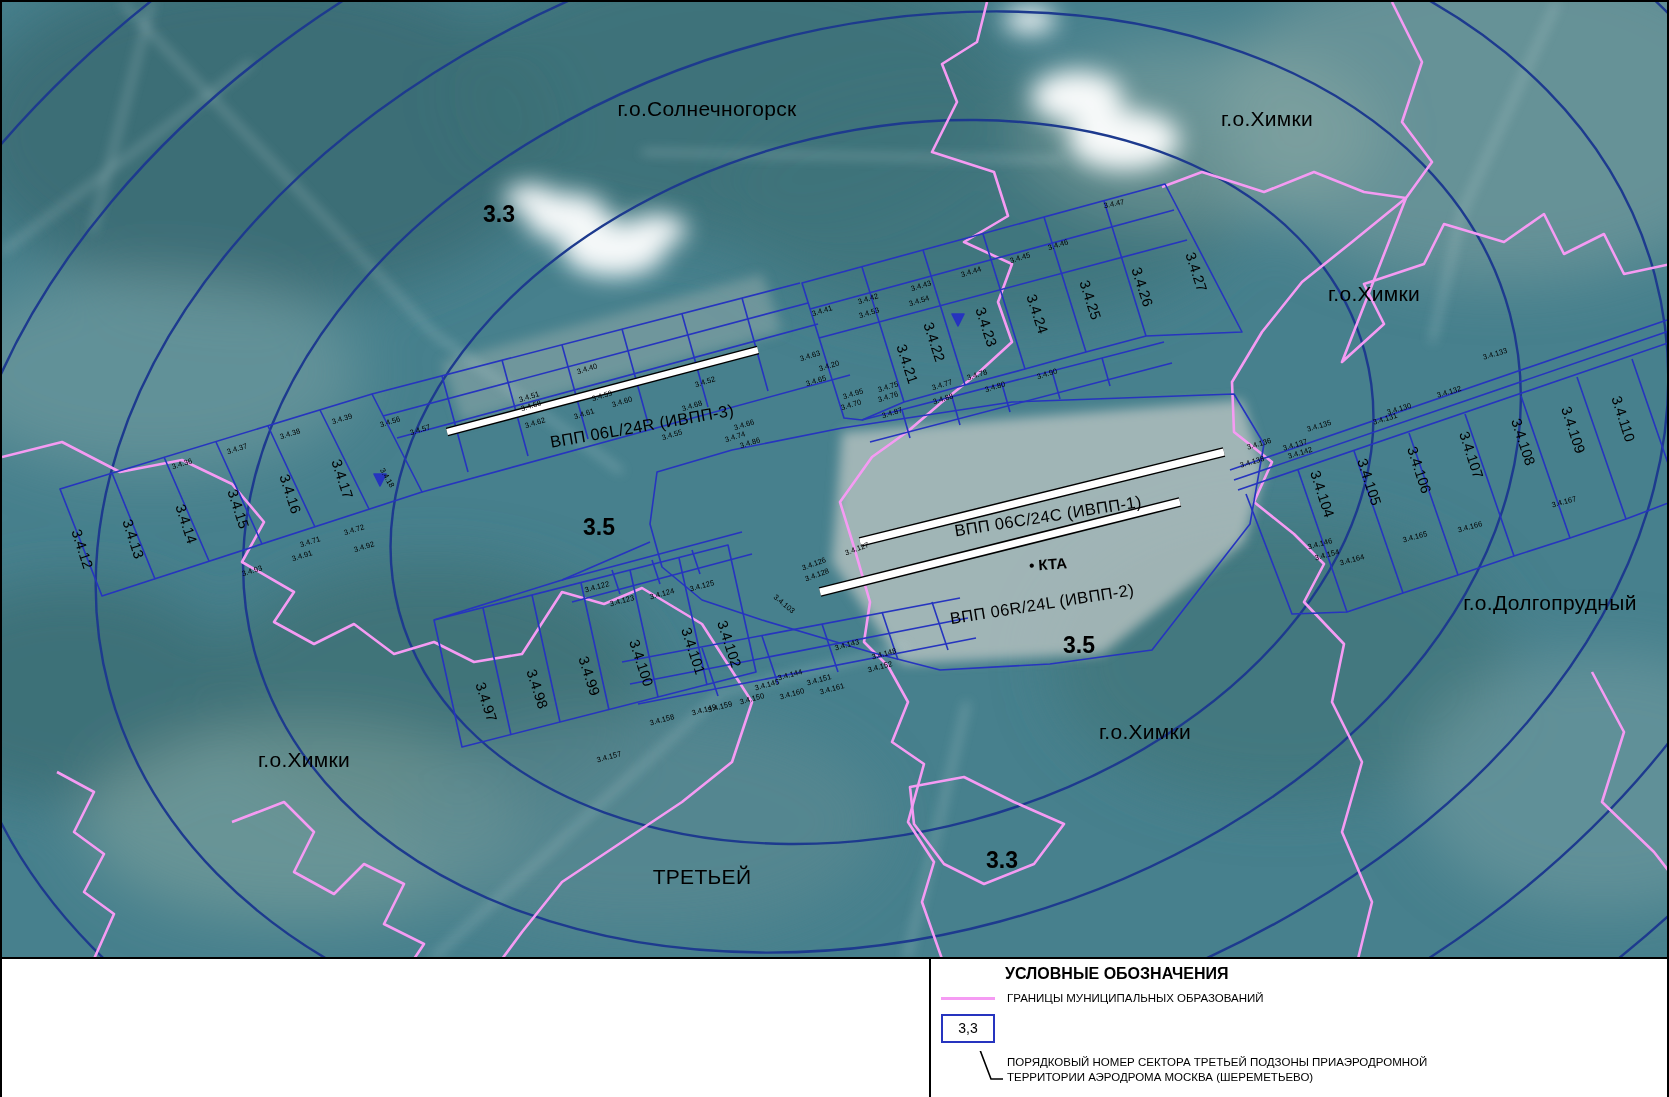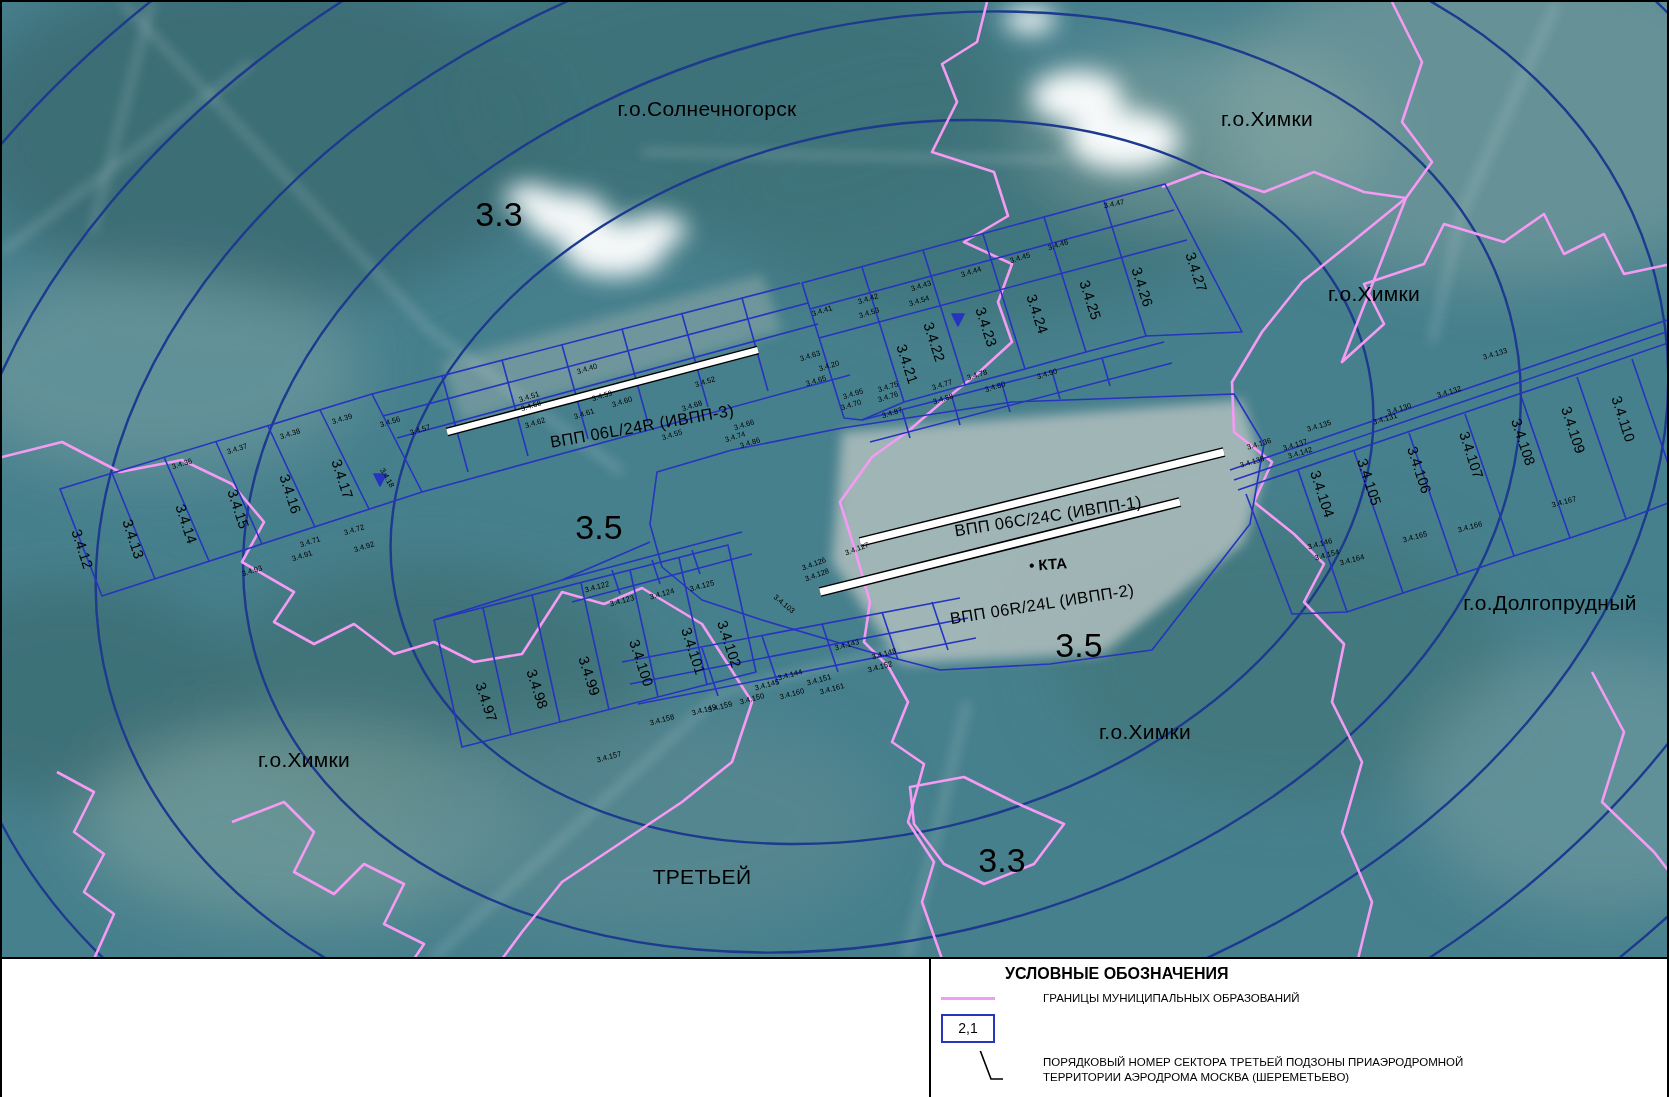--- a/index.html
+++ b/index.html
@@ -5,33 +5,33 @@
   html,body{margin:0;padding:0;background:#ffffff;}
   .page{position:relative;width:1669px;height:1097px;background:#ffffff;
         font-family:"Liberation Sans",sans-serif;overflow:hidden;
         border-top:2px solid #000;border-left:2px solid #000;border-right:2px solid #000;box-sizing:border-box;}
   .map{position:absolute;left:0;top:0;width:1669px;height:957px;overflow:hidden;
        border-bottom:2px solid #000;box-sizing:border-box;background:#47808d;}
   .map svg{position:absolute;left:0;top:0;}
   .labels{position:absolute;left:0;top:0;width:100%;height:100%;}
   .maplabel{position:absolute;color:#000;white-space:nowrap;line-height:1;}
   .lbl-muni{font-size:21px;letter-spacing:.3px;}
-  .lbl-zone{font-size:34px;}
+  .lbl-zone{font-size:23px;font-weight:bold;}
   .lbl-runway{font-size:16.5px;letter-spacing:.4px;}
   .lbl-kta{font-size:15px;font-weight:600;}
   .lbl-sec-lg{font-size:14.5px;}
   .lbl-sec-sm{font-size:7.5px;}
   
   .bottom{position:absolute;left:0;top:957px;width:1669px;height:140px;background:#fff;}
   .legend{position:absolute;left:927px;top:0;width:742px;height:140px;background:#fff;
           border-left:2px solid #000;box-sizing:border-box;padding:4px 0 0 10px;}
   .legend-title{margin:2px 0 8px 64px;font-size:16px;font-weight:bold;color:#000;}
   .lrow{display:flex;align-items:flex-start;margin-bottom:7px;}
   .lsym{width:54px;flex:0 0 54px;margin-right:12px;position:relative;}
-  .ltext{font-size:11.5px;color:#000;max-width:480px;line-height:1.35;margin-left:36px;}
+  .ltext{font-size:11.5px;color:#000;max-width:480px;line-height:1.35;}
   .pink-line{height:0;border-top:3px solid #f59bf3;margin-top:6px;}
   .blue-box{width:50px;height:25px;border:2px solid #2634bf;background:#fff;
             display:flex;align-items:center;justify-content:center;font-size:14px;color:#000;}
   .callout-svg{position:absolute;left:8px;top:92px;pointer-events:none;}
 </style>
 </head>
 <body>
 
 <div class="page">
 
@@ -294,21 +294,21 @@
       <div class="lrow">
         <div class="lsym">
             <div class="pink-line"></div>
           </div>
         <div class="ltext">ГРАНИЦЫ МУНИЦИПАЛЬНЫХ ОБРАЗОВАНИЙ</div>
       </div>
 
       <div class="lrow">
         <div class="lsym">
           <div class="blue-box">
-              <span>2,1</span>
+              <span>3,3</span>
             </div>
         </div>
       </div>
 
       <div class="lrow" style="margin-top:12px;">
         <div class="lsym"></div>
         <div class="ltext">ПОРЯДКОВЫЙ НОМЕР СЕКТОРА ТРЕТЬЕЙ ПОДЗОНЫ ПРИАЭРОДРОМНОЙ ТЕРРИТОРИИ АЭРОДРОМА МОСКВА (ШЕРЕМЕТЬЕВО)</div>
       </div>
 
       <svg class="callout-svg" width="70" height="50">

